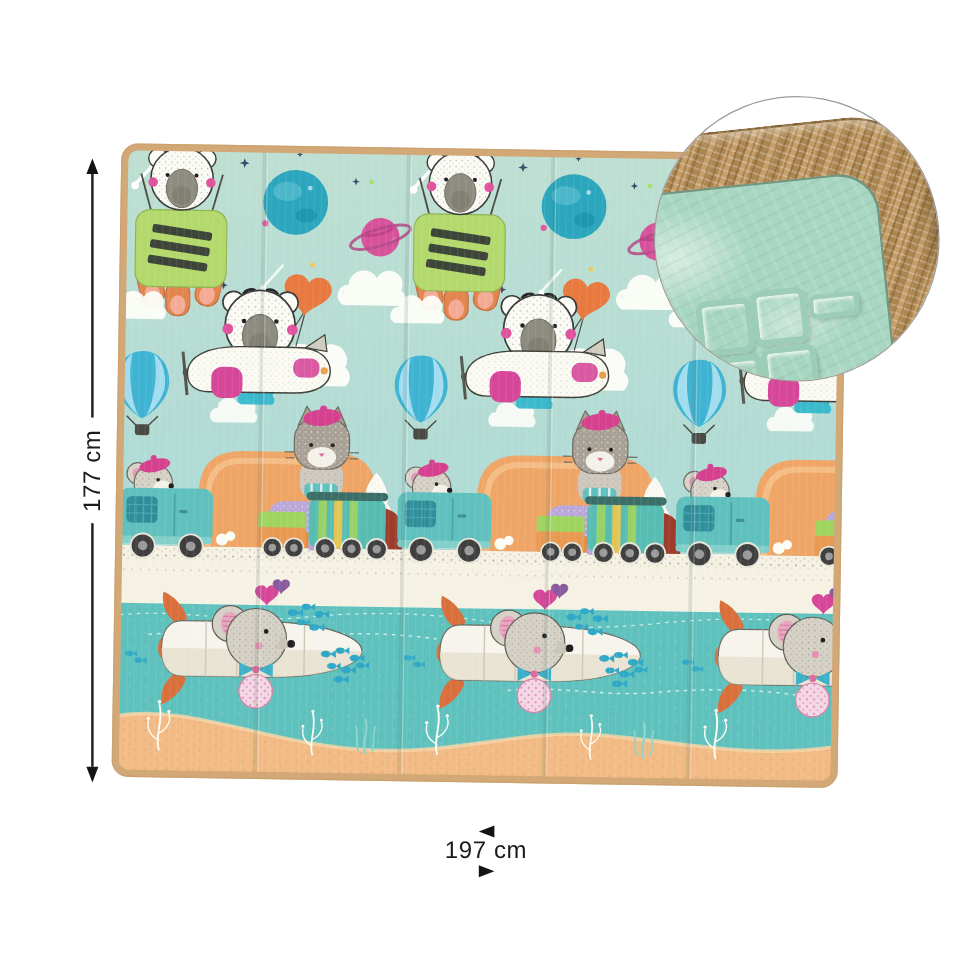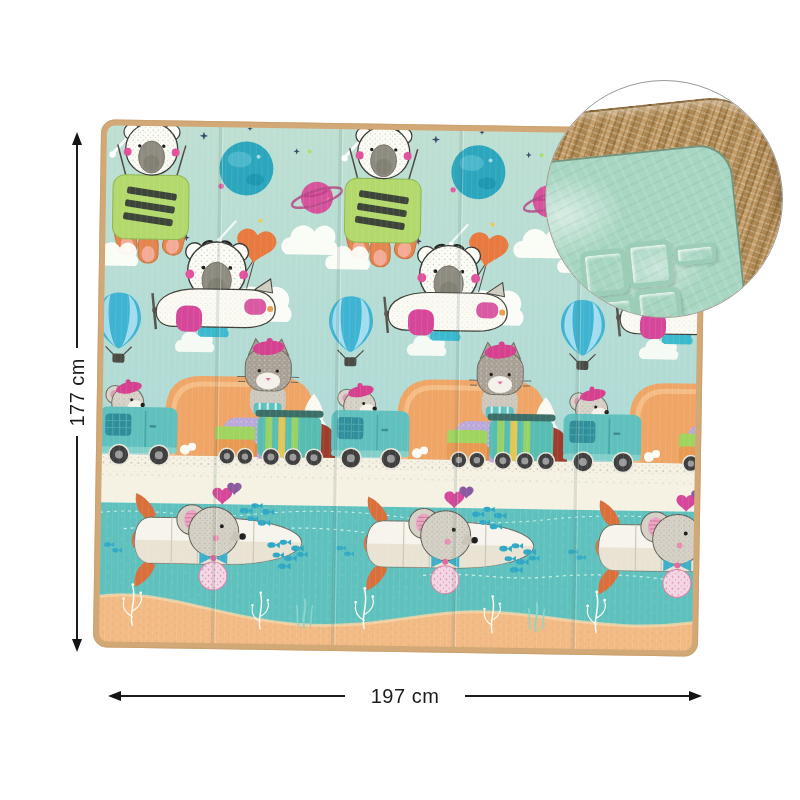--- a/index.html
+++ b/index.html
@@ -12,21 +12,21 @@
   .dim-v{position:absolute;left:66px;top:132px;width:22px;height:520px;z-index:2;
          display:flex;flex-direction:column;align-items:center;}
   .dim-v .tri-up{width:0;height:0;border-left:5px solid transparent;border-right:5px solid transparent;
                  border-bottom:13px solid #141414;}
   .dim-v .tri-down{width:0;height:0;border-left:5px solid transparent;border-right:5px solid transparent;
                  border-top:13px solid #141414;}
   .dim-v .vline{width:1.5px;background:#1c1c1c;flex:1;}
   .dim-v .vlabel{writing-mode:vertical-rl;transform:rotate(180deg);margin:10px 0;
                  font-size:20px;color:#1b1b1b;letter-spacing:.5px;white-space:nowrap;}
   .dim-h{position:absolute;left:108px;top:688px;width:594px;height:16px;z-index:2;
-         display:flex;flex-direction:row;align-items:center;justify-content:center;}
+         display:flex;flex-direction:column;align-items:center;}
   .dim-h .tri-left{width:0;height:0;border-top:5px solid transparent;border-bottom:5px solid transparent;
                  border-right:13px solid #141414;}
   .dim-h .tri-right{width:0;height:0;border-top:5px solid transparent;border-bottom:5px solid transparent;
                  border-left:13px solid #141414;}
   .dim-h .hline{height:1.5px;background:#1c1c1c;flex:1;}
   .dim-h .hlabel{padding:0 26px;font-size:20px;color:#1b1b1b;letter-spacing:.5px;white-space:nowrap;}
   
   .magnifier{position:absolute;left:545px;top:80px;width:236px;height:236px;border-radius:50%;
              border:1px solid #9a9a9a;background:#ffffff;overflow:hidden;z-index:5;}
   .mag-rot{position:absolute;inset:0;transform:rotate(-6deg);}

